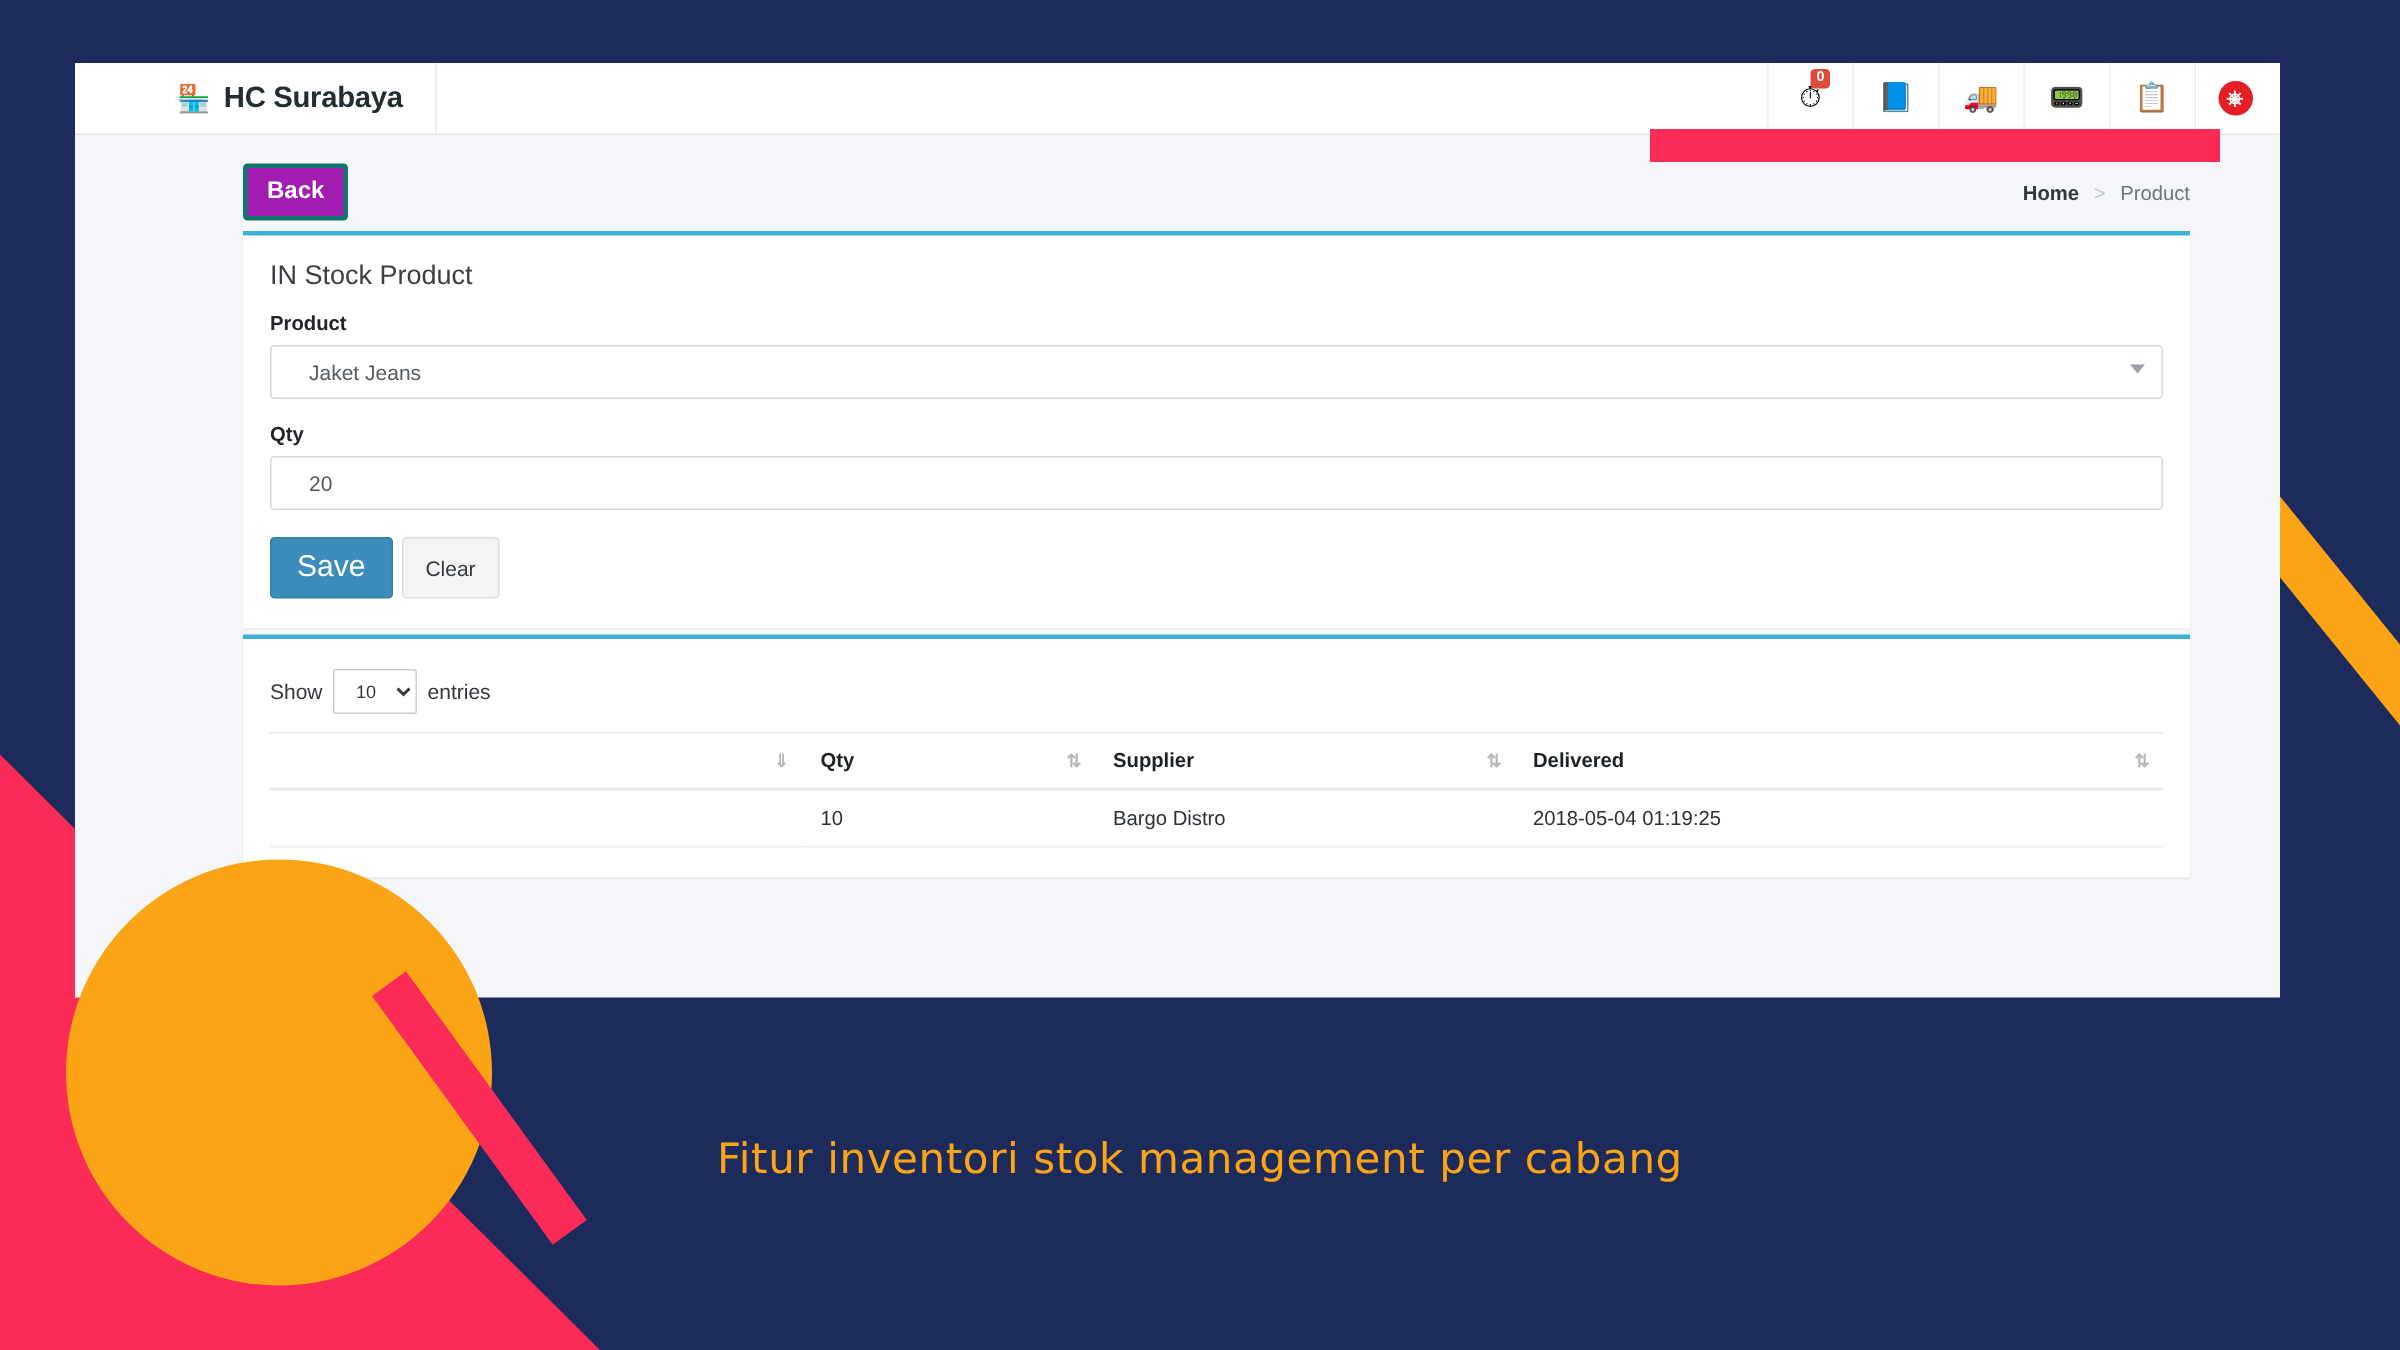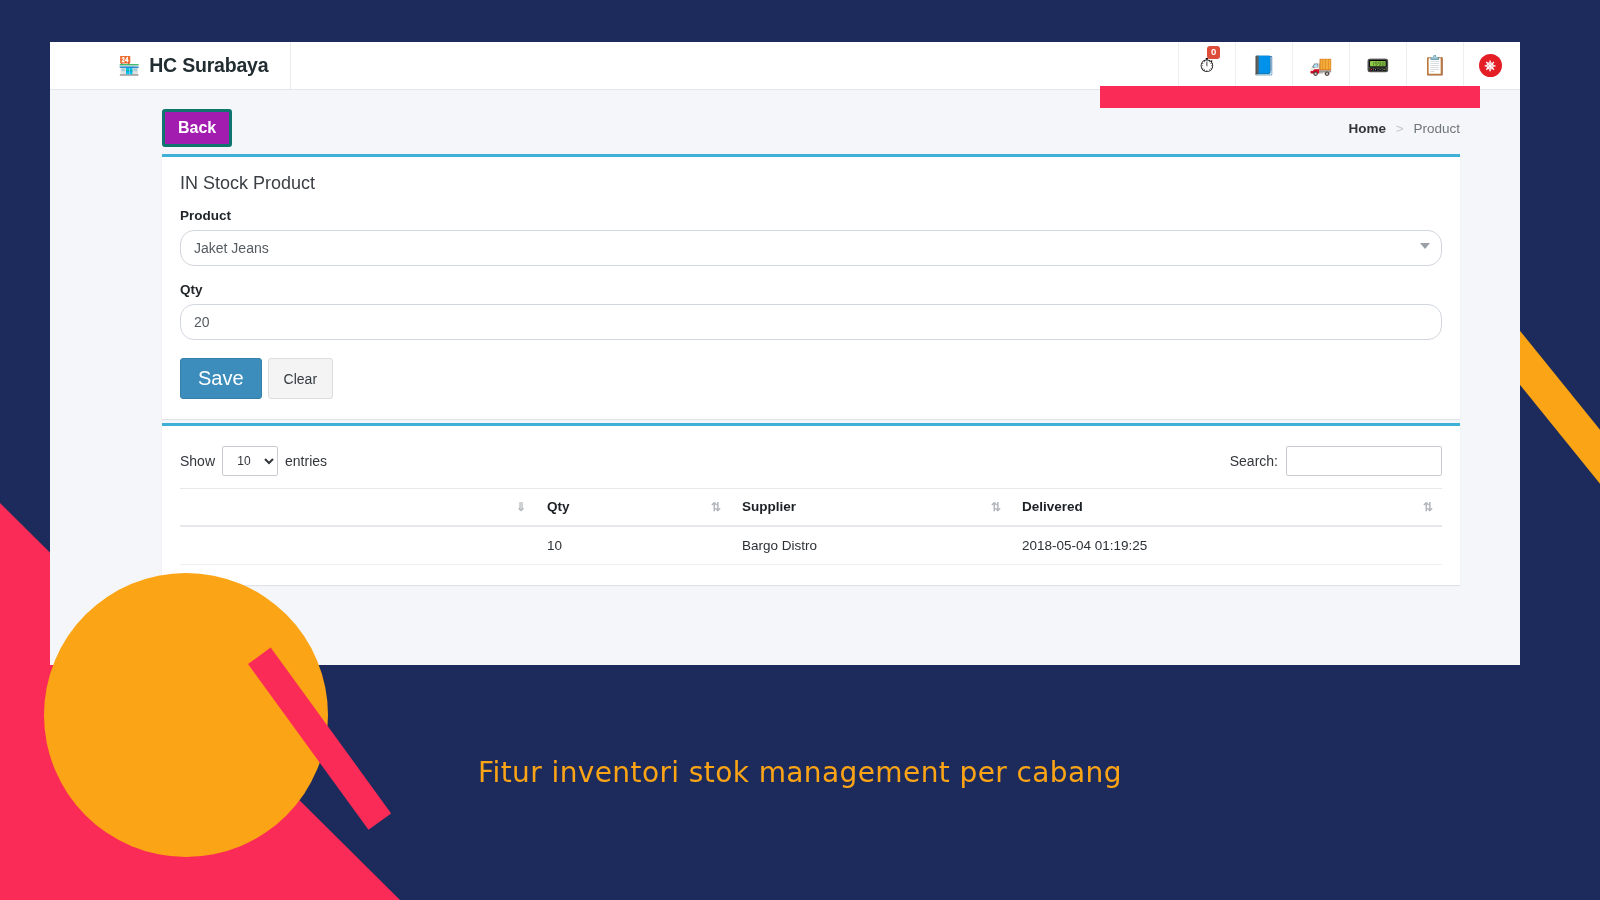--- a/index.html
+++ b/index.html
@@ -128,24 +128,24 @@
     font-size: 18px; color: #3b3f44; font-weight: normal;
     margin-bottom: 14px;
   }
   .field-label {
     font-size: 13.5px; font-weight: bold; color: #22262a;
     margin-bottom: 7px;
   }
   .form-control {
     width: 100%; height: 36px;
     border: 1px solid #d2d6de;
-    border-radius: 14px;
+    border-radius: 3px;
     background: #fff;
     font-size: 14px; color: #555b61;
-    padding: 0 13px;
+    padding: 0 25px;
     font-family: "Liberation Sans", sans-serif;
     outline: none;
   }
   .select-wrap { position: relative; margin-bottom: 16px; }
   .select-wrap .caret {
     position: absolute; right: 12px; top: 13px;
     width: 0; height: 0;
     border-left: 5px solid transparent;
     border-right: 5px solid transparent;
     border-top: 6px solid #9aa0a6;
@@ -300,24 +300,20 @@
       </div>
     </div>
 
     <div class="card">
 
       <div class="table-controls">
         <label class="dt-length">
           <span>Show</span>
           <select id="page-length-select"><option value="10">10</option><option value="25">25</option><option value="50">50</option><option value="100">100</option></select>
           <span>entries</span>
-        </label>
-        <label class="dt-filter">
-          <span>Search:</span>
-          <input type="text" placeholder="" style="">
         </label>
       </div>
 
       <table class="dt">
         <thead>
           <tr>
             <th class="col-name">
                 <span class="sort-ico">⇓</span>
               </th>
             <th class="col-qty">Qty<span class="sort-ico">⇅</span></th>

